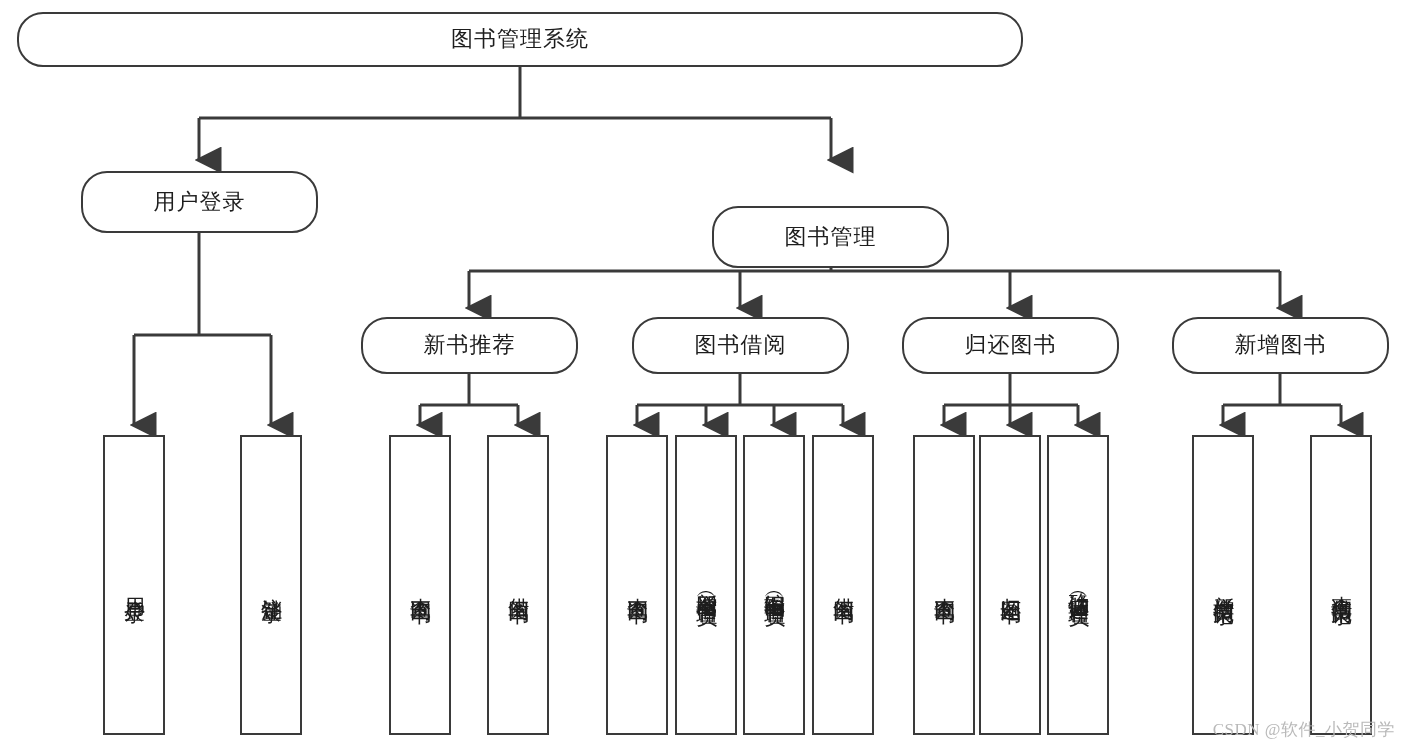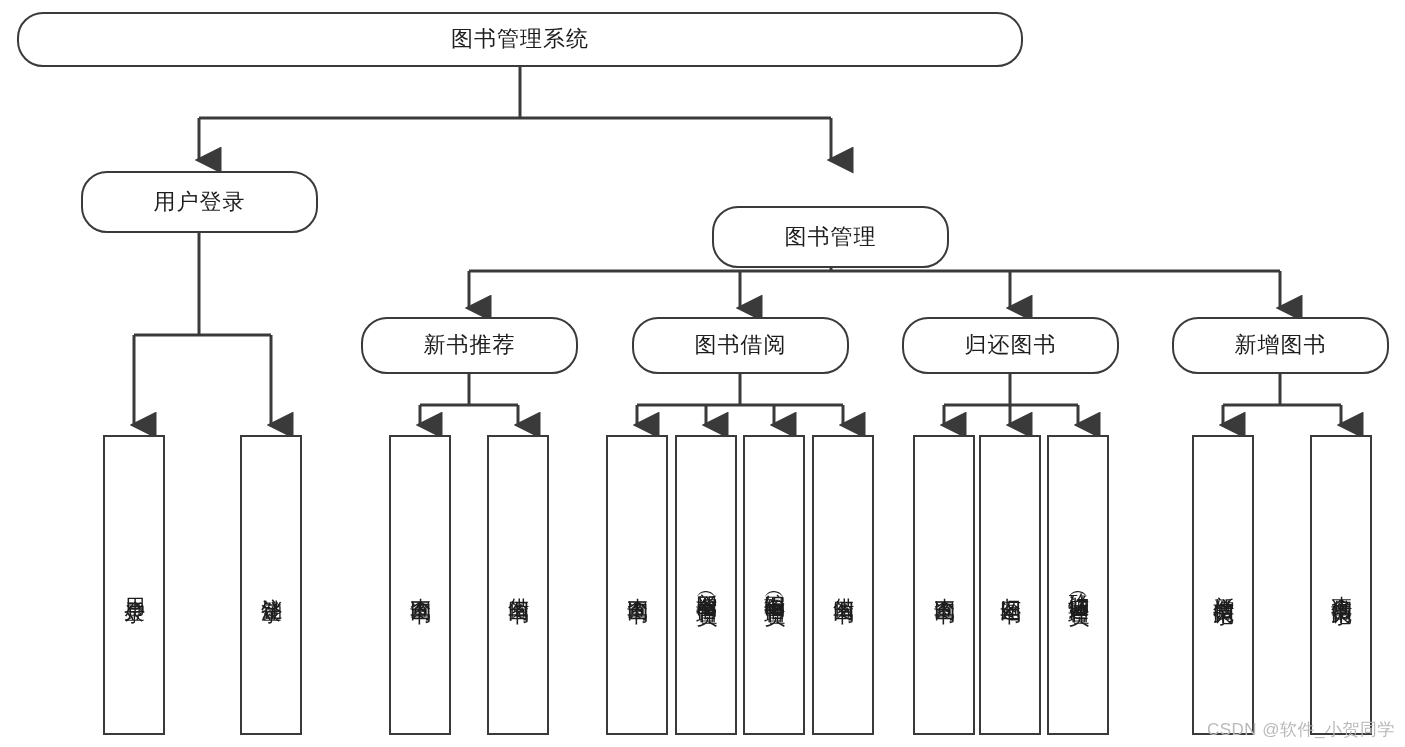--- a/index.html
+++ b/index.html
@@ -62,21 +62,21 @@
   
   #watermark {
     position: absolute;
     right: 10px;
     bottom: 6px;
     font-size: 17px;
     color: #b9b9b9;
     letter-spacing: 0.5px;
     white-space: nowrap;
     pointer-events: none;
-    font-family: Liberation Sans, sans-serif;
+    font-family: Liberation Serif, serif;
   }
 </style>
 </head>
 <body>
 
 <div id="diagram-root">
 
   <svg id="diagram-svg" viewBox="0 0 1405 747" xmlns="http://www.w3.org/2000/svg">
     <defs>
       <marker id="arrow" viewBox="0 0 12 12" refX="6" refY="10" markerWidth="9" markerHeight="9" orient="auto-start-reverse">

